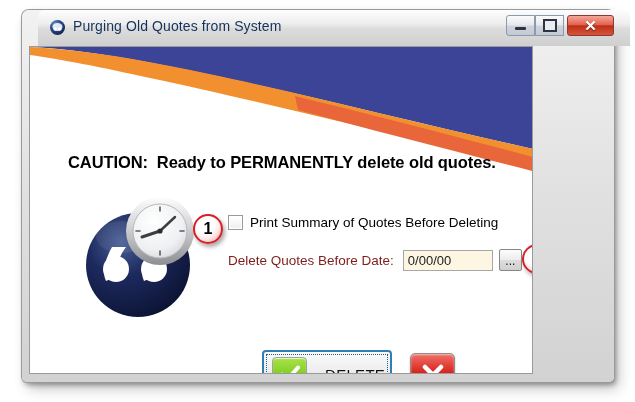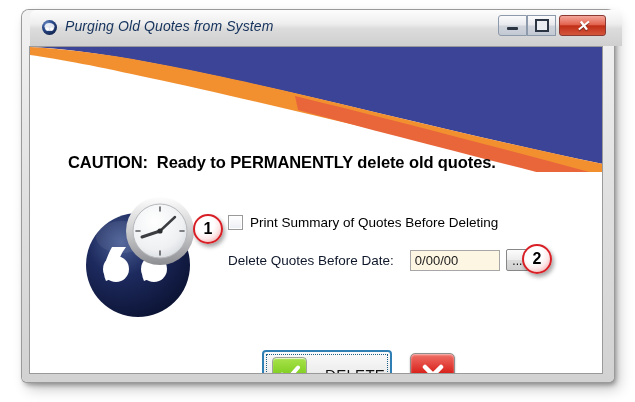--- a/index.html
+++ b/index.html
@@ -27,27 +27,26 @@
     box-shadow:
       0 0 0 1px #9a9a9a,
       2px 3px 5px rgba(0,0,0,0.35),
       5px 7px 14px rgba(0,0,0,0.22);
     box-sizing: border-box;
   }
 
   
   #titlebar {
     position: absolute;
-    left: 8px; top: 0;
+    left: 16px; top: 0;
     width: 100%;
     height: 36px;
     border-radius: 6px 6px 0 0;
     background: linear-gradient(180deg, #fdfdfd 0%, #eeeeee 38%, #dcdcdc 52%, #cfcfcf 100%);
     box-sizing: border-box;
-    font-style: italic;
   }
   #app-icon {
     position: absolute;
     left: 11px;
     top: 9px;
     width: 17px;
     height: 17px;
   }
   #title-text {
     position: absolute;
@@ -97,21 +96,21 @@
     font-weight: bold;
     line-height: 1;
     text-shadow: 0 1px 1px rgba(0,0,0,0.5);
   }
 
   
   #client {
     position: absolute;
     left: 7px;
     top: 36px;
-    width: 574px;
+    width: 504px;
     height: 328px;
     background: #ffffff;
     border: 1px solid #9a9a9a;
     box-sizing: border-box;
     overflow: hidden;
     text-decoration: underline;
   }
   #banner {
     position: absolute;
     left: 0; top: 0;
@@ -168,23 +167,23 @@
 
   #date-row {
     position: absolute;
     left: 198px;
     top: 202px;
     display: flex;
     align-items: center;
   }
   #date-label {
     font-size: 13.5px;
-    color: #0f172a;
+    color: #7f1d1d;
     white-space: nowrap;
-    margin-right: 16px;
+    margin-right: 9px;
   }
   #date-input {
     width: 90px;
     height: 21px;
     box-sizing: border-box;
     border: 1px solid #a7a7a7;
     background: #fdf6e3;
     font-family: "Liberation Sans", sans-serif;
     font-size: 13px;
     color: #1a1a1a;

